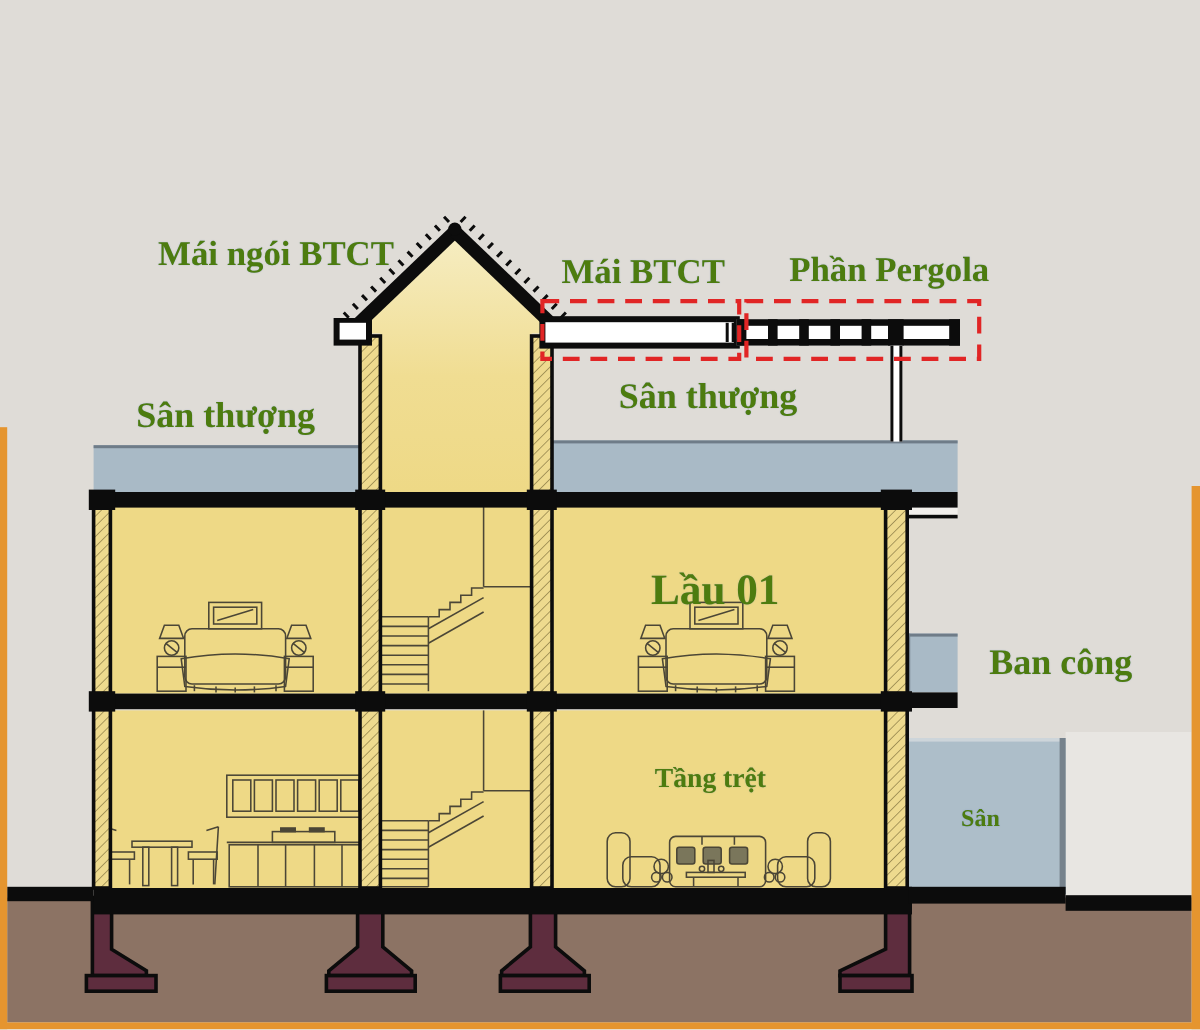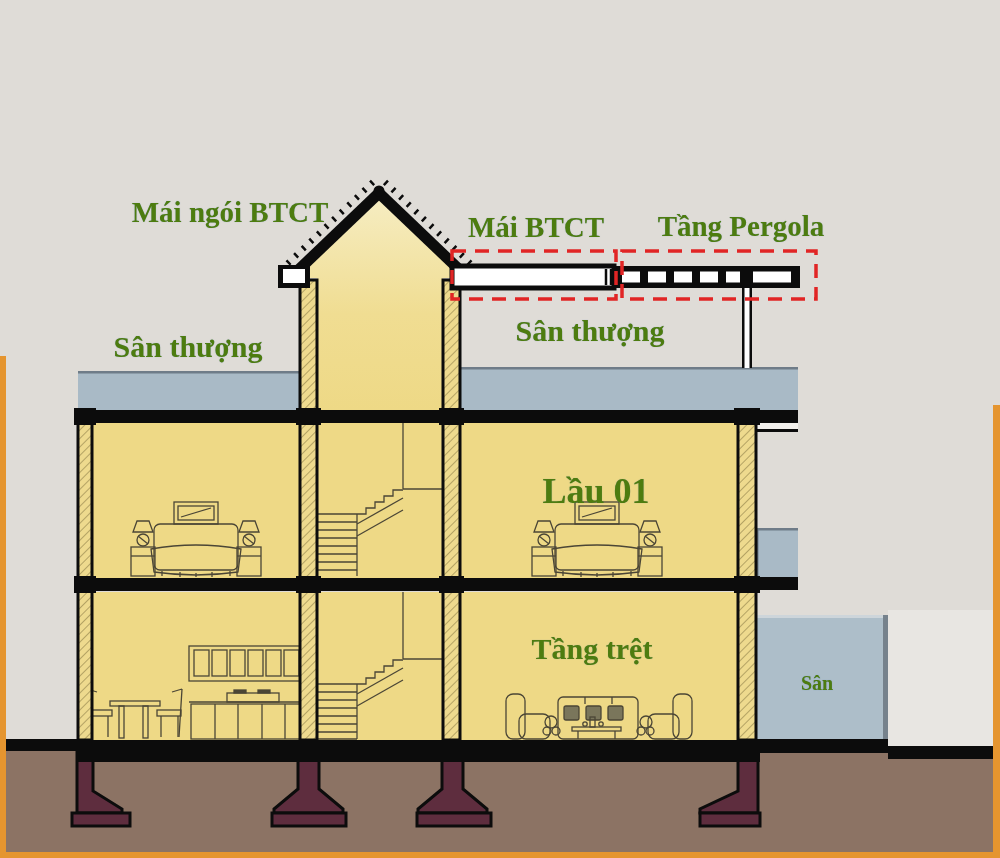--- a/index.html
+++ b/index.html
@@ -256,20 +256,21 @@
 
   <g fill="#e5952f">
     <rect x="0" y="356" width="6" height="502"></rect>
     <rect x="993" y="405" width="7" height="453"></rect>
     <rect x="0" y="852" width="1000" height="6"></rect>
   </g>
 </svg>
 
 <div class="label" style="left:230px; top:212px; font-size:29px">Mái ngói BTCT</div>
 <div class="label" style="left:536px; top:227px; font-size:29px">Mái BTCT</div>
-<div class="label" style="left:741px; top:226px; font-size:29px">Tầng Pergola</div>
+<div class="label" style="left:741px; top:226px; font-size:29px">Phần Pergola</div>
 <div class="label" style="left:188px; top:347px; font-size:30px">Sân thượng</div>
 <div class="label" style="left:590px; top:331px; font-size:30px">Sân thượng</div>
 <div class="label" style="left:596px; top:491px; font-size:36px">Lầu 01</div>
-<div class="label" style="left:592px; top:649px; font-size:30px">Tầng trệt</div>
+<div class="label" style="left:884px; top:553px; font-size:30px">Ban công</div>
+<div class="label" style="left:592px; top:649px; font-size:23px">Tầng trệt</div>
 <div class="label" style="left:817px; top:683px; font-size:20px">Sân</div>
 
 </div>
 
 </body></html>

